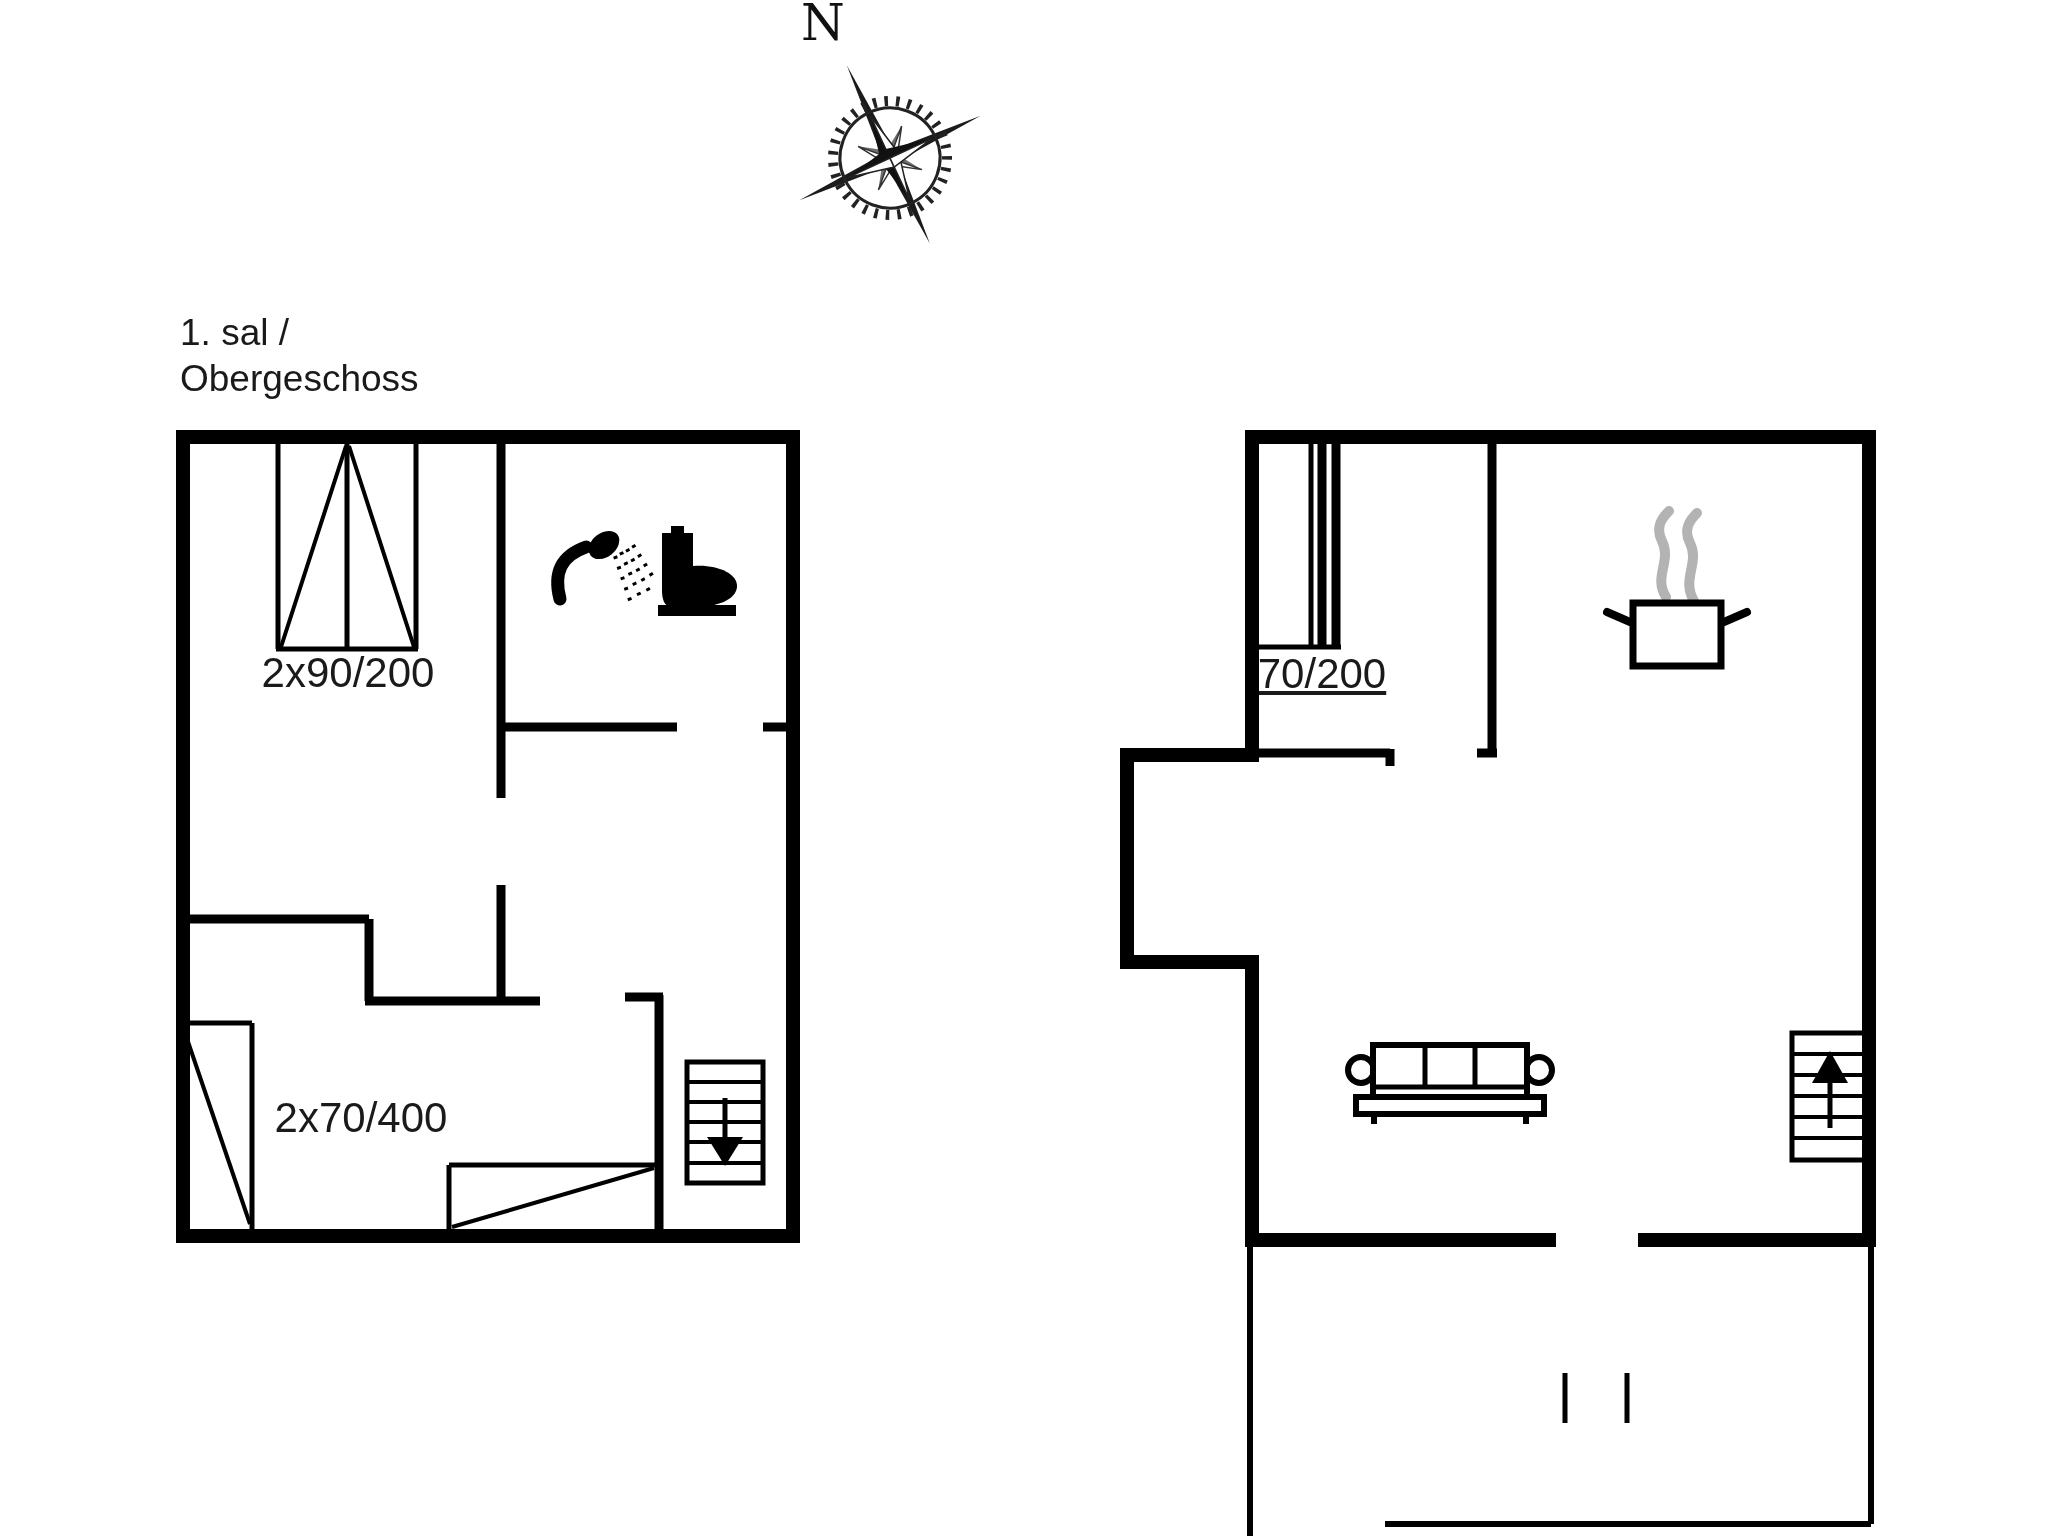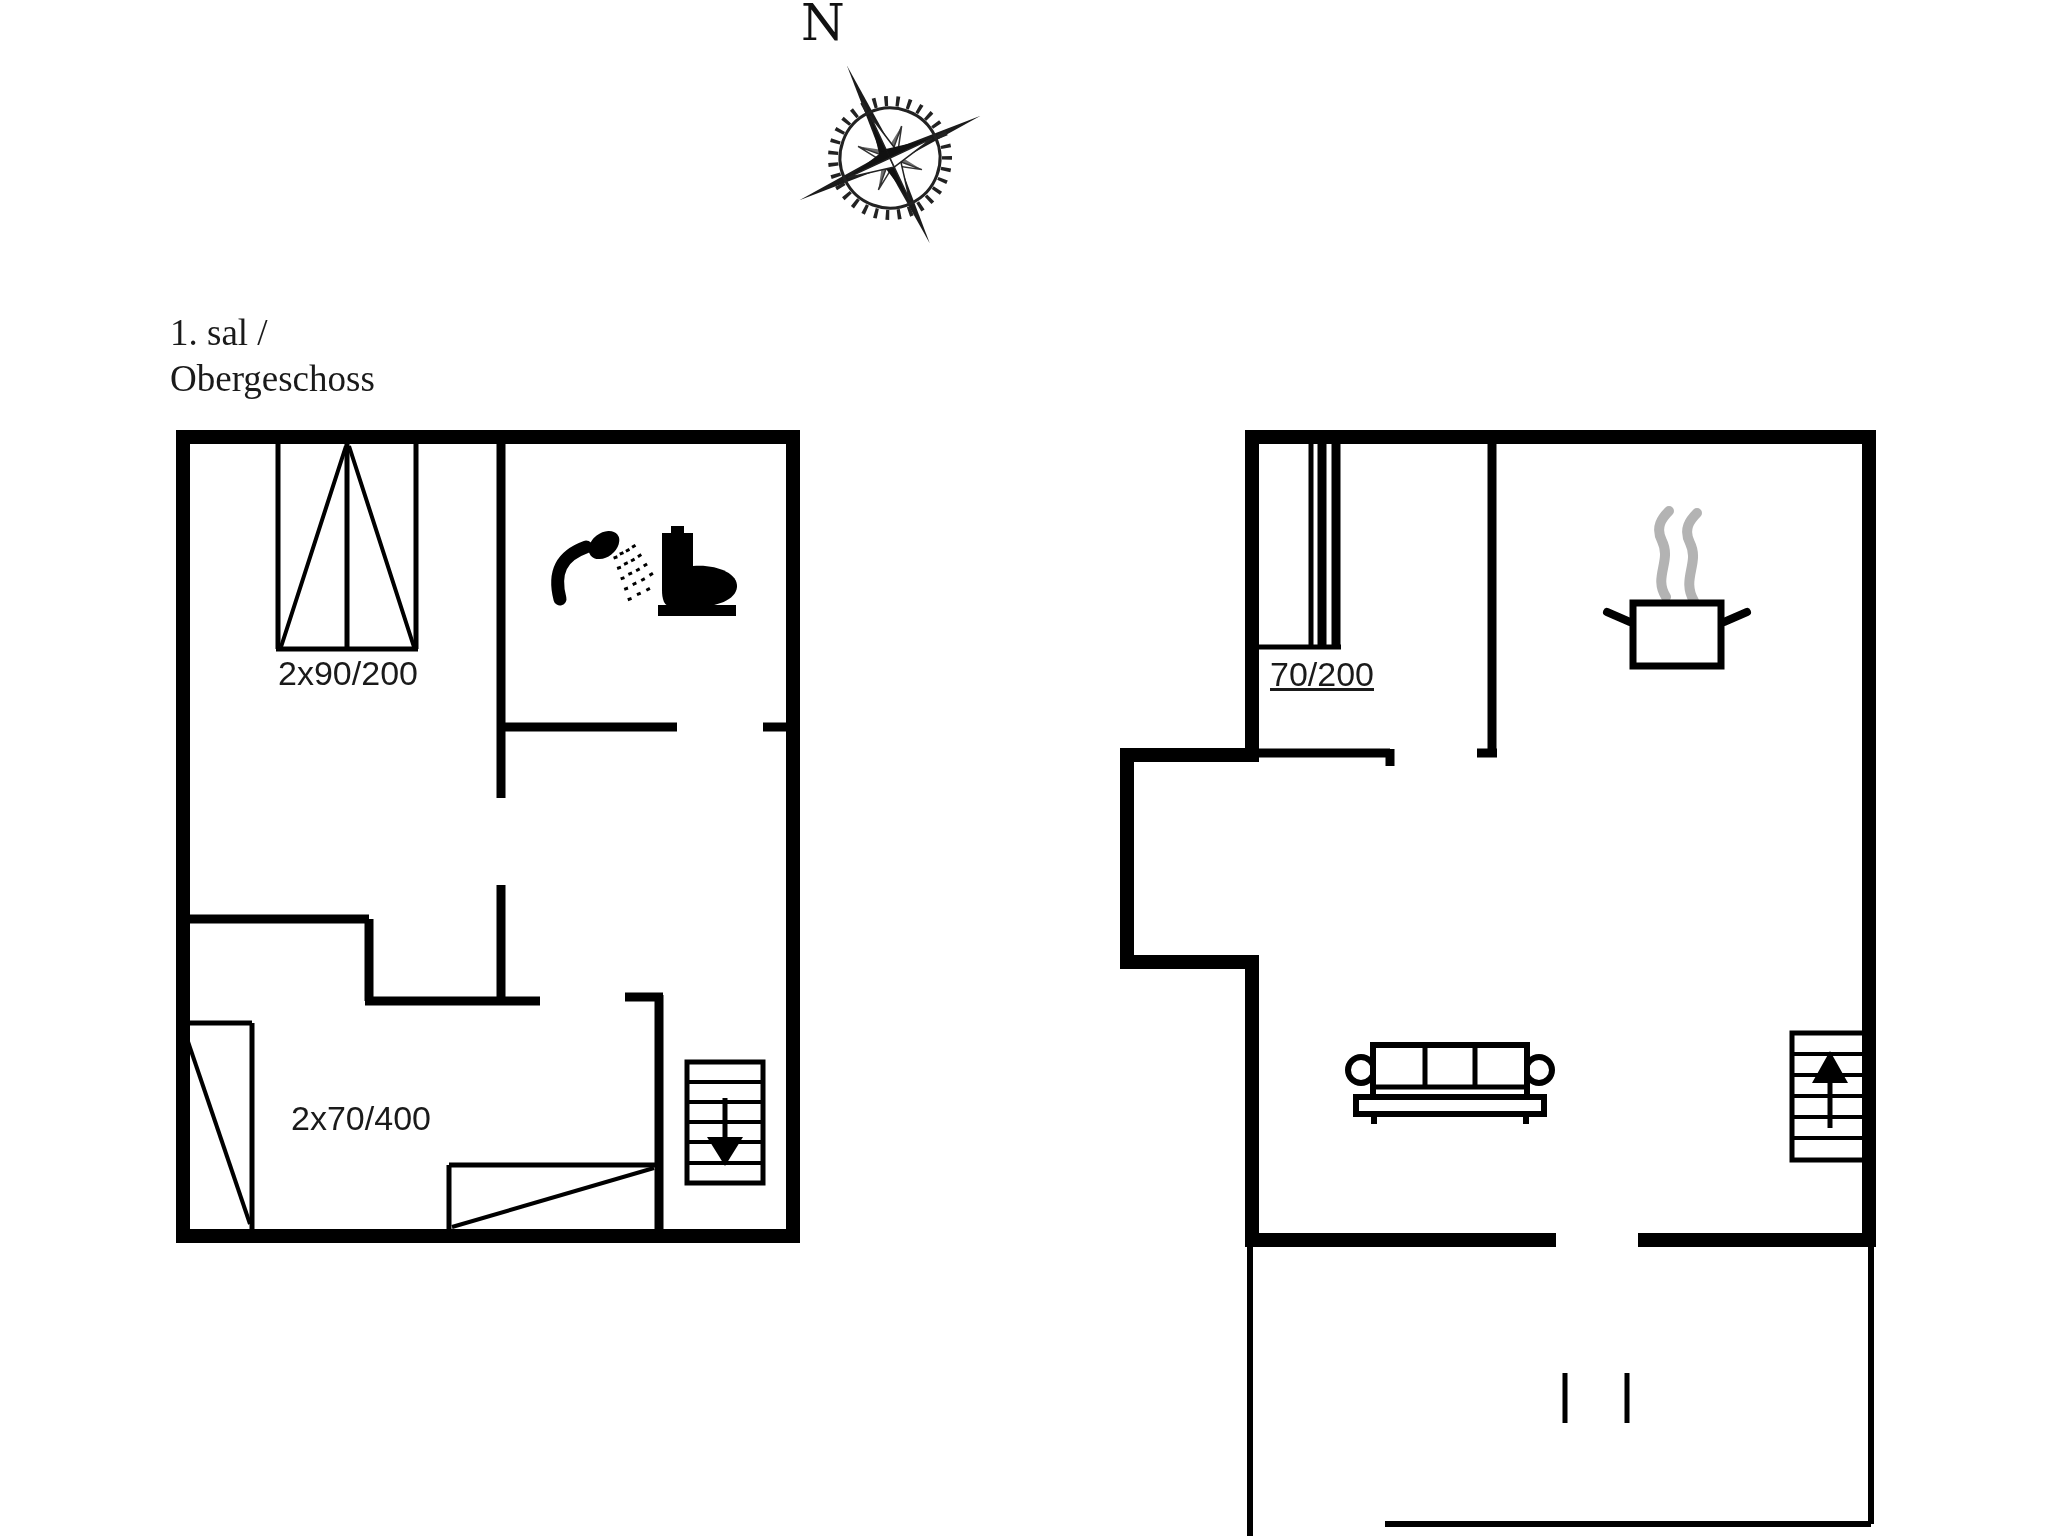--- a/index.html
+++ b/index.html
@@ -12,41 +12,41 @@
   }
   .plan-layer{position:absolute;left:0;top:0;width:2048px;height:1536px;}
   .floor-title{
     position:absolute;
     font-size:37px;line-height:46px;
     color:#1a1a1a;
     white-space:nowrap;
   }
   .dim-label{
     position:absolute;
-    font-size:34px;line-height:38px;
+    font-size:42px;line-height:38px;
     color:#1a1a1a;
     text-align:center;
     white-space:nowrap;
   }
   .north-label{
     position:absolute;
     left:801px;top:-2px;
     font-family:"DejaVu Serif",serif;
     font-size:50px;line-height:1;
     color:#111111;
   }
 </style>
 </head>
 <body>
 
 <div class="canvas">
 
   <div class="north-label">N</div>
 
-  <div class="floor-title" style="left:170px;top:310px;font-family:Liberation Serif, serif;">
+  <div class="floor-title" style="left:180px;top:310px;">
     <div>1. sal /</div>
     <div>Obergeschoss</div>
   </div>
 
   <div class="dim-label" style="left:248px;top:654px;width:200px;">2x90/200</div>
   <div class="dim-label" style="left:261px;top:1099px;width:200px;">2x70/400</div>
   <div class="dim-label" style="left:1222px;top:655px;width:200px;text-decoration:underline;">70/200</div>
 
   <svg class="plan-layer" viewBox="0 0 2048 1536">
 

